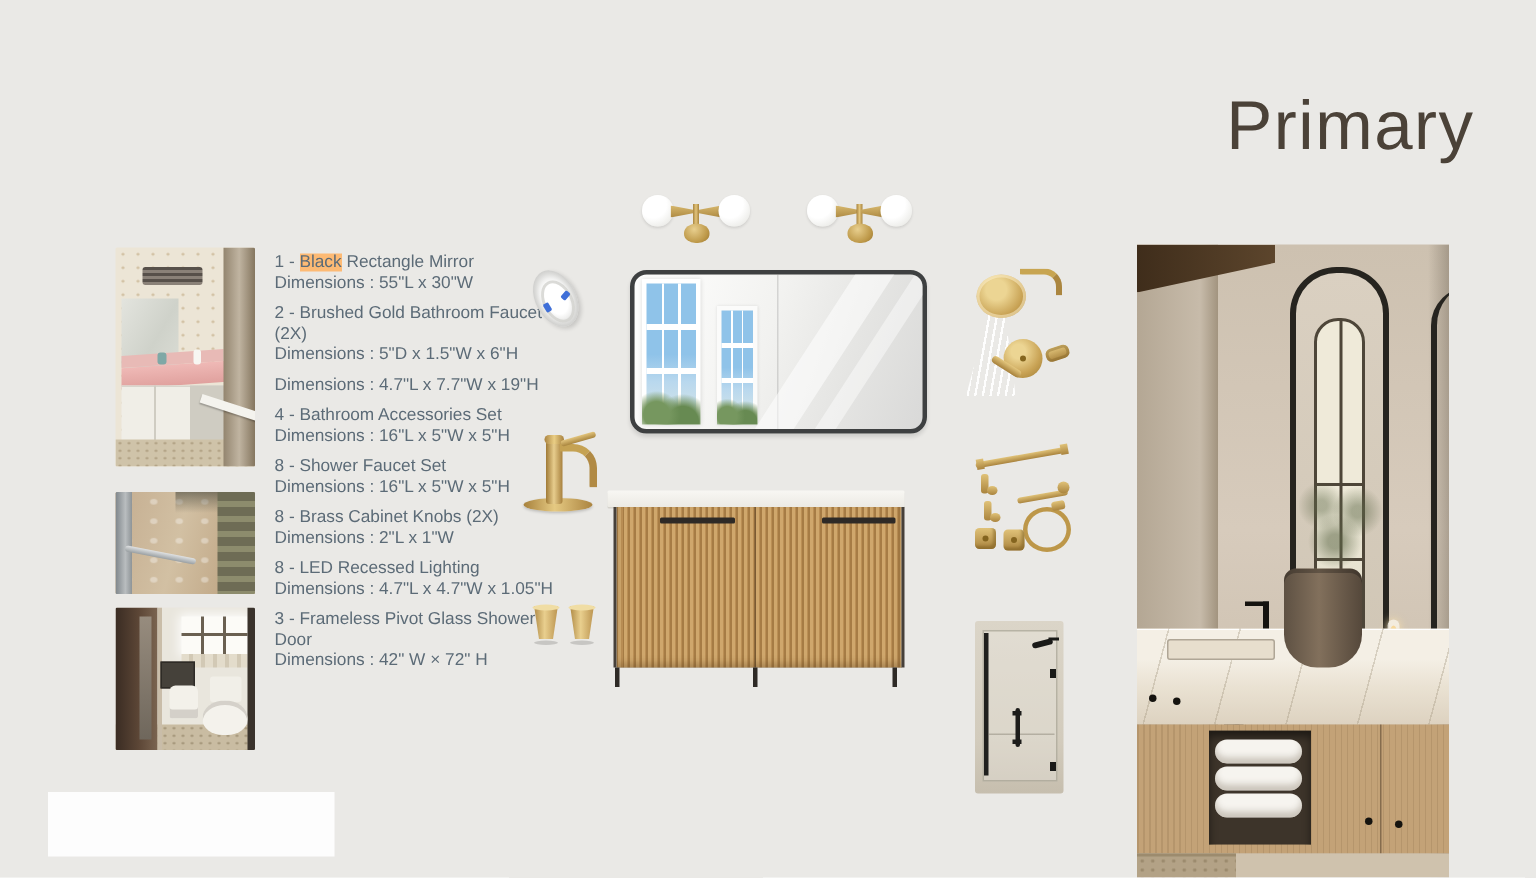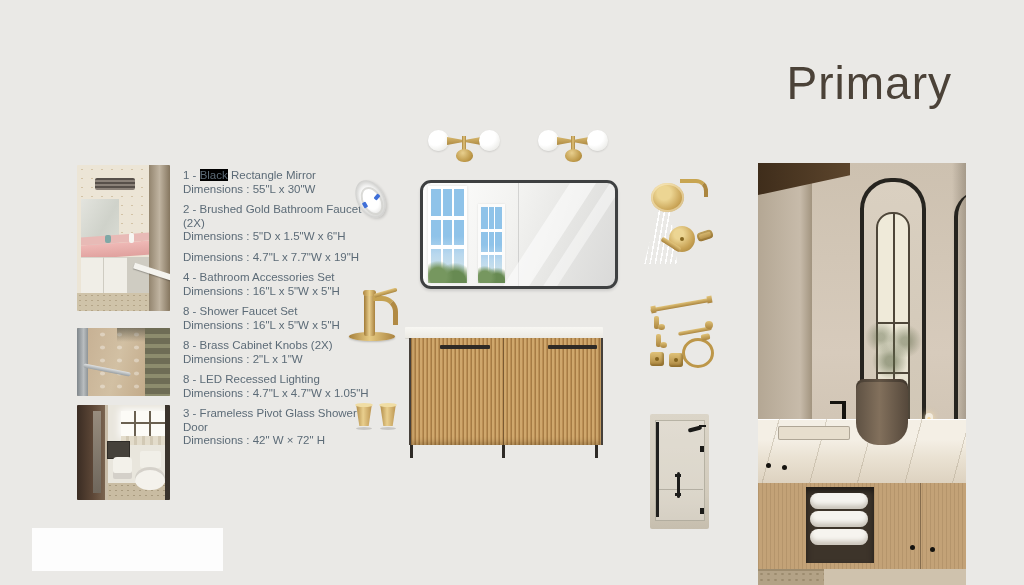--- a/index.html
+++ b/index.html
@@ -1,30 +1,30 @@
 <!DOCTYPE html>
 <html><head>
 <meta charset="utf-8">
 <style>
   html,body{margin:0;padding:0;}
   .board{position:relative;width:1024px;height:585px;background:#eae9e6;
          font-family:"Liberation Sans",sans-serif;overflow:hidden;}
   .abs{position:absolute;}
 
   
-  .title{position:absolute;top:56px;right:72px;width:340px;text-align:right;
+  .title{position:absolute;top:56px;right:41px;width:340px;text-align:right;
          font-size:46px;color:#4b4238;letter-spacing:1px;font-weight:400;margin:0;}
   .subtitle{position:absolute;top:122px;right:58px;width:340px;text-align:right;
          font-size:17px;color:#2c3c4e;letter-spacing:2.6px;}
 
   
   .specs{position:absolute;left:183px;top:169px;width:192px;
          color:#5c6b77;font-size:11.5px;line-height:13.5px;}
   .spec{margin-bottom:7px;}
-  .hl{background:#000000;}
+  .hl{background:#fdba74;}
 
   
   .photo{position:absolute;left:77px;width:93px;overflow:hidden;border-radius:1px;}
   .p1{top:165px;height:146px;background:#ece5d6;}
   .p1 .wallpaper{inset:0;background-image:radial-gradient(#d3c3a6 1px,transparent 1.2px);background-size:10px 9px;}
   .p1 .vent{left:18px;top:13px;width:40px;height:12px;background:repeating-linear-gradient(180deg,#57504a 0 2px,#8a8178 2px 4px);border-radius:2px;}
   .p1 .mirror{left:4px;top:34px;width:38px;height:46px;background:linear-gradient(120deg,#e3e4de,#cfd2ca 60%,#dadcd4);}
   .p1 .backsplash{left:4px;top:70px;width:68px;height:8px;background:#e8bab6;transform:skewY(-4deg);}
   .p1 .counter{left:4px;top:78px;width:70px;height:14px;background:linear-gradient(180deg,#efb9b6,#e0a19e);transform:skewY(-4deg);}
   .p1 .item-a{left:28px;top:70px;width:6px;height:8px;background:#7fa8a6;border-radius:2px;}

